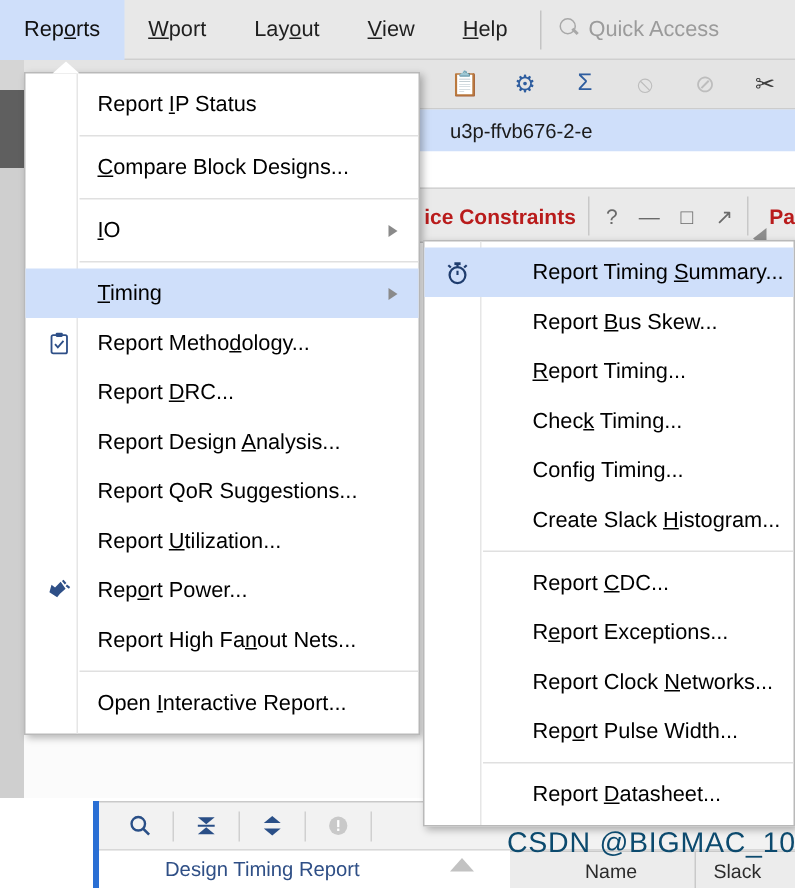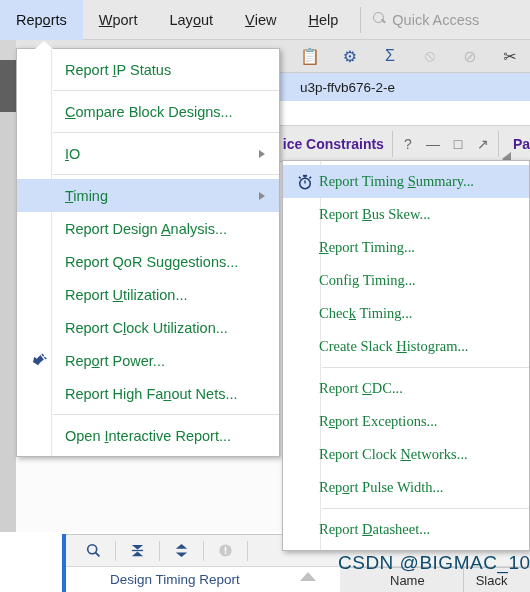--- a/index.html
+++ b/index.html
@@ -64,21 +64,21 @@
     position: absolute; left: 0; top: 101px; width: 530px; height: 24px; background: #ffffff;
   }
 
   .panelhdr-row {
     position: absolute; left: 0; top: 125px; width: 530px; height: 37px;
     background: #eaeaea; border-top: 1px solid #d2d2d2; border-bottom: 1px solid #c6c6c6;
     display: flex; align-items: center;
   }
   .ph-block {
     height: 37px; display: flex; align-items: center;
-    font-size: 14px; font-weight: bold; color: #4c1d95;
+    font-size: 14px; font-weight: bold; color: #b91c1c;
     white-space: nowrap;
   }
   .ph-divider { width: 1px; height: 26px; background: #c8c8c8; margin: 0 8px; }
   .ph-btns { display: flex; align-items: center; gap: 11px; color: #6a6a6a; font-size: 14px; }
   .ph-btn { width: 14px; height: 14px; display:flex; align-items:center; justify-content:center; }
 
   .body-white {
     position: absolute; left: 0; top: 162px; width: 530px; height: 370px; background: #fbfbfb;
   }
   .left-dark {
@@ -157,25 +157,25 @@
   .gutter {
     position: absolute; left: 0; top: 0; bottom: 0; width: 35px;
     border-right: 1px solid #e6e6e6;
     pointer-events: none;
   }
   #timing-menu .gutter { width: 38px; }
 
   .mi {
     position: relative; height: 33px;
     display: flex; align-items: center;
-    font-size: 14.5px; color: #15803d;
+    font-size: 14.5px; color: #000000;
     padding-left: 48px; padding-right: 22px;
     white-space: nowrap;
   }
-  #timing-menu .mi { padding-left: 36px; font-family: Liberation Serif, serif; }
+  #timing-menu .mi { padding-left: 72px; }
   .mi.sel { background: #cfdffa; }
   .mi .ic {
     position: absolute; left: 9px; top: 0; height: 33px; width: 26px;
     display: flex; align-items: center; justify-content: center;
     color: #2e4f87; font-size: 15px;
   }
   .mi .sub-arrow {
     position: absolute; right: 14px; top: 50%; transform: translateY(-50%);
     width: 0; height: 0;
     border-top: 4.5px solid transparent; border-bottom: 4.5px solid transparent;
@@ -323,30 +323,40 @@
         <div class="mi">
           <span><span class="mn">I</span>O</span>
           <span class="sub-arrow"></span>
         </div>
         <div class="msep"></div>
         <div class="mi sel">
           <span><span class="mn">T</span>iming</span>
           <span class="sub-arrow"></span>
         </div>
         <div class="mi">
+          <span class="ic">
+            <svg width="15" height="16" viewBox="0 0 16 17">
+              <rect x="2.5" y="2.5" width="11" height="13" rx="1.2" fill="none" stroke="#2e4f87" stroke-width="1.3"></rect>
+              <rect x="5.5" y="0.8" width="5" height="3" rx="0.8" fill="#2e4f87"></rect>
+              <polyline points="5,9 7,11.3 11,6.6" fill="none" stroke="#2e4f87" stroke-width="1.3"></polyline>
+            </svg>
+          </span>
+          <span>Report Metho<span class="mn">d</span>ology...</span>
+        </div>
+        <div class="mi">
+          <span>Report <span class="mn">D</span>RC...</span>
+        </div>
+        <div class="mi">
           <span>Report Design <span class="mn">A</span>nalysis...</span>
         </div>
         <div class="mi">
           <span>Report QoR Suggestions...</span>
         </div>
         <div class="mi">
           <span>Report <span class="mn">U</span>tilization...</span>
-        </div>
-        <div class="mi">
-          <span>Report C<span class="mn">l</span>ock Utilization...</span>
         </div>
         <div class="mi">
           <span class="ic">
             <svg width="17" height="15" viewBox="0 0 18 16">
               <path d="M10 2 L6 6 L3.5 4 L2 9.5 L7.5 13 L9.5 10.5 L13.5 7 Z" fill="#2e4f87"></path>
               <line x1="11.5" y1="1" x2="13.5" y2="3.4" stroke="#2e4f87" stroke-width="1.5"></line>
               <line x1="14" y1="4.5" x2="16.3" y2="6.3" stroke="#2e4f87" stroke-width="1.5"></line>
             </svg>
           </span>
           <span>Rep<span class="mn">o</span>rt Power...</span>
@@ -377,24 +387,24 @@
           </span>
           <span>Report Timing <span class="mn">S</span>ummary...</span>
         </div>
         <div class="mi">
           <span>Report <span class="mn">B</span>us Skew...</span>
         </div>
         <div class="mi">
           <span><span class="mn">R</span>eport Timing...</span>
         </div>
         <div class="mi">
+          <span>Chec<span class="mn">k</span> Timing...</span>
+        </div>
+        <div class="mi">
           <span>Confi<span class="mn">g</span> Timing...</span>
-        </div>
-        <div class="mi">
-          <span>Chec<span class="mn">k</span> Timing...</span>
         </div>
         <div class="mi">
           <span>Create Slack <span class="mn">H</span>istogram...</span>
         </div>
         <div class="msep"></div>
         <div class="mi">
           <span>Report <span class="mn">C</span>DC...</span>
         </div>
         <div class="mi">
           <span>R<span class="mn">e</span>port Exceptions...</span>

